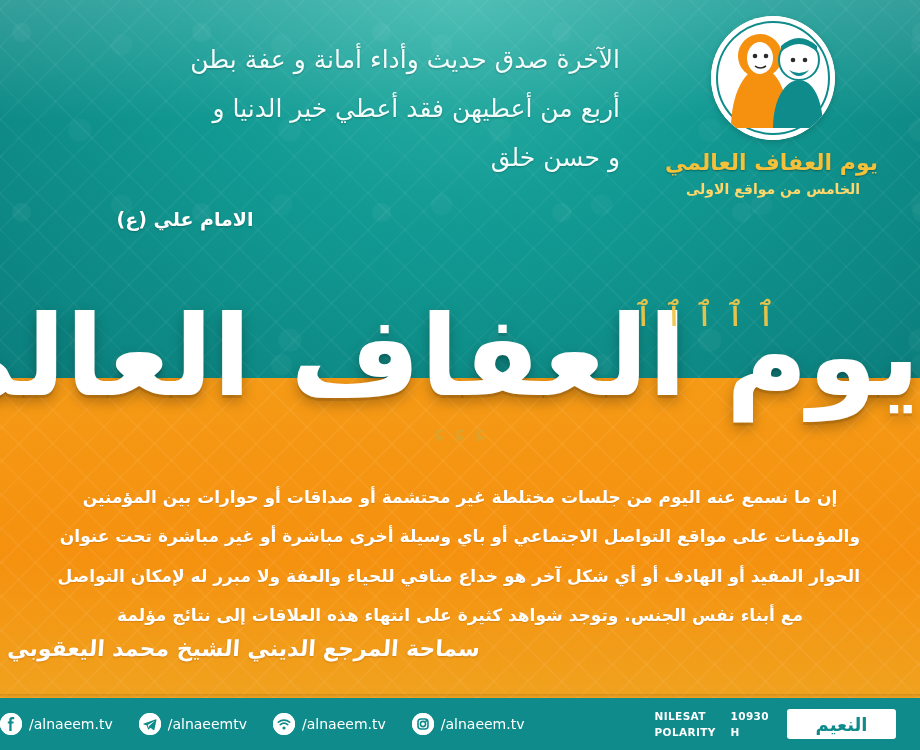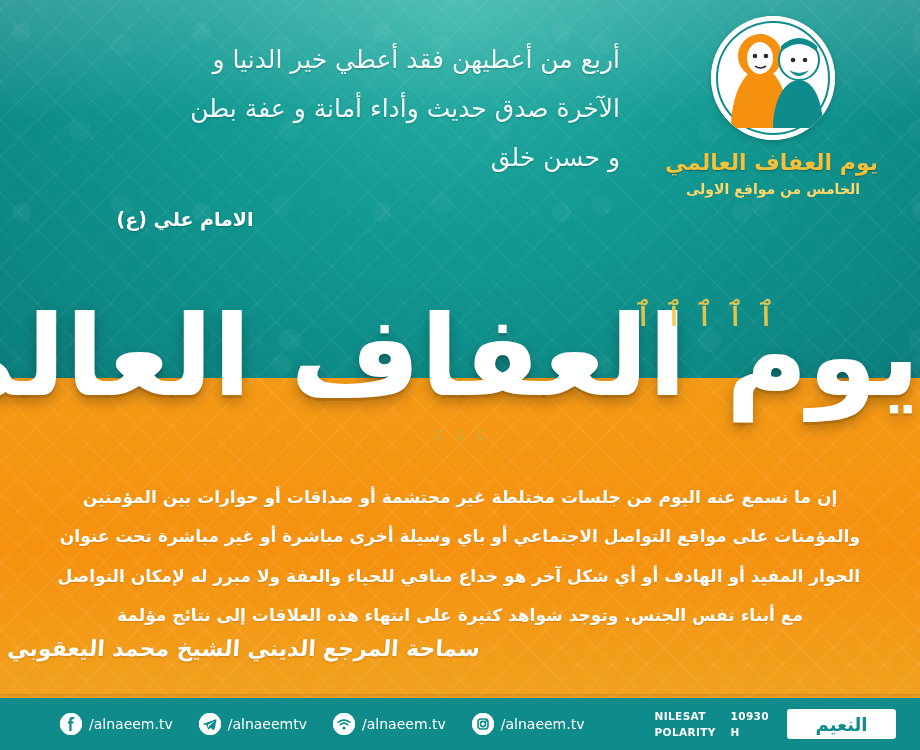--- a/index.html
+++ b/index.html
@@ -207,21 +207,20 @@
     letter-spacing: -1px;
     white-space: nowrap;
     transform: skewX(-4deg);
   }
 
   
   .social-row {
     display: flex;
     align-items: center;
     gap: 10px;
-    padding-left: 60px;
     flex: 1;
   }
   .social-item {
     display: flex;
     align-items: center;
     gap: 7px;
     margin-right: 16px;
   }
   .social-badge {
     width: 22px; height: 22px;
@@ -287,22 +286,22 @@
 </head>
 <body>
 
 <div id="poster">
 
   <div class="teal-panel">
     <div class="teal-top-wash"></div>
   </div>
 
   <div class="quote-block">
+    <div class="quote-line">الآخرة صدق حديث وأداء أمانة و عفة بطن</div>
     <div class="quote-line">أربع من أعطيهن فقد أعطي خير الدنيا و</div>
-    <div class="quote-line">الآخرة صدق حديث وأداء أمانة و عفة بطن</div>
     <div class="quote-line">و حسن خلق</div>
     <div class="quote-attrib">الامام علي (ع)</div>
   </div>
 
   <div class="logo-wrap">
     <div class="logo-circle">
       <svg class="logo-svg" width="124" height="124" viewBox="0 0 124 124" aria-hidden="true">
         <circle cx="62" cy="62" r="62" fill="#ffffff"></circle>
         <circle cx="62" cy="62" r="56" fill="#ffffff" stroke="#0e8b8a" stroke-width="2"></circle>
 

